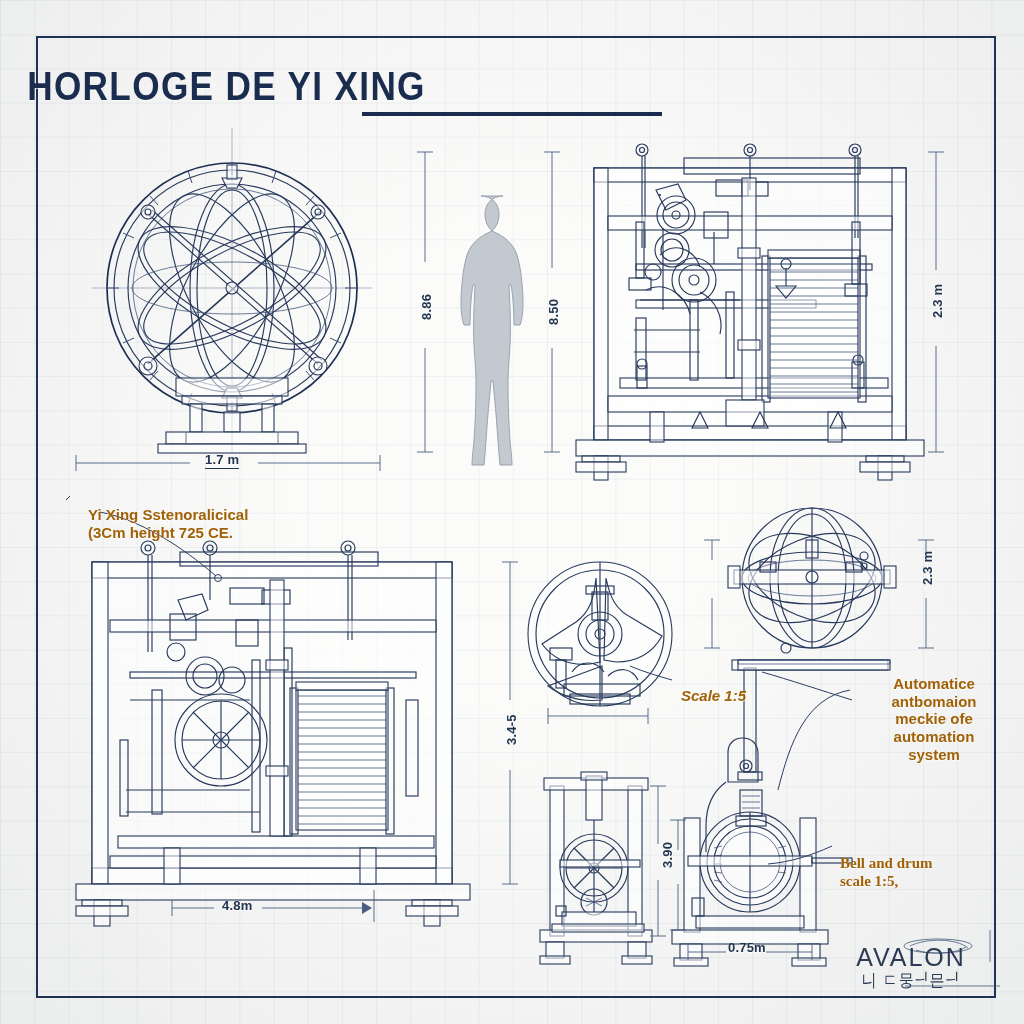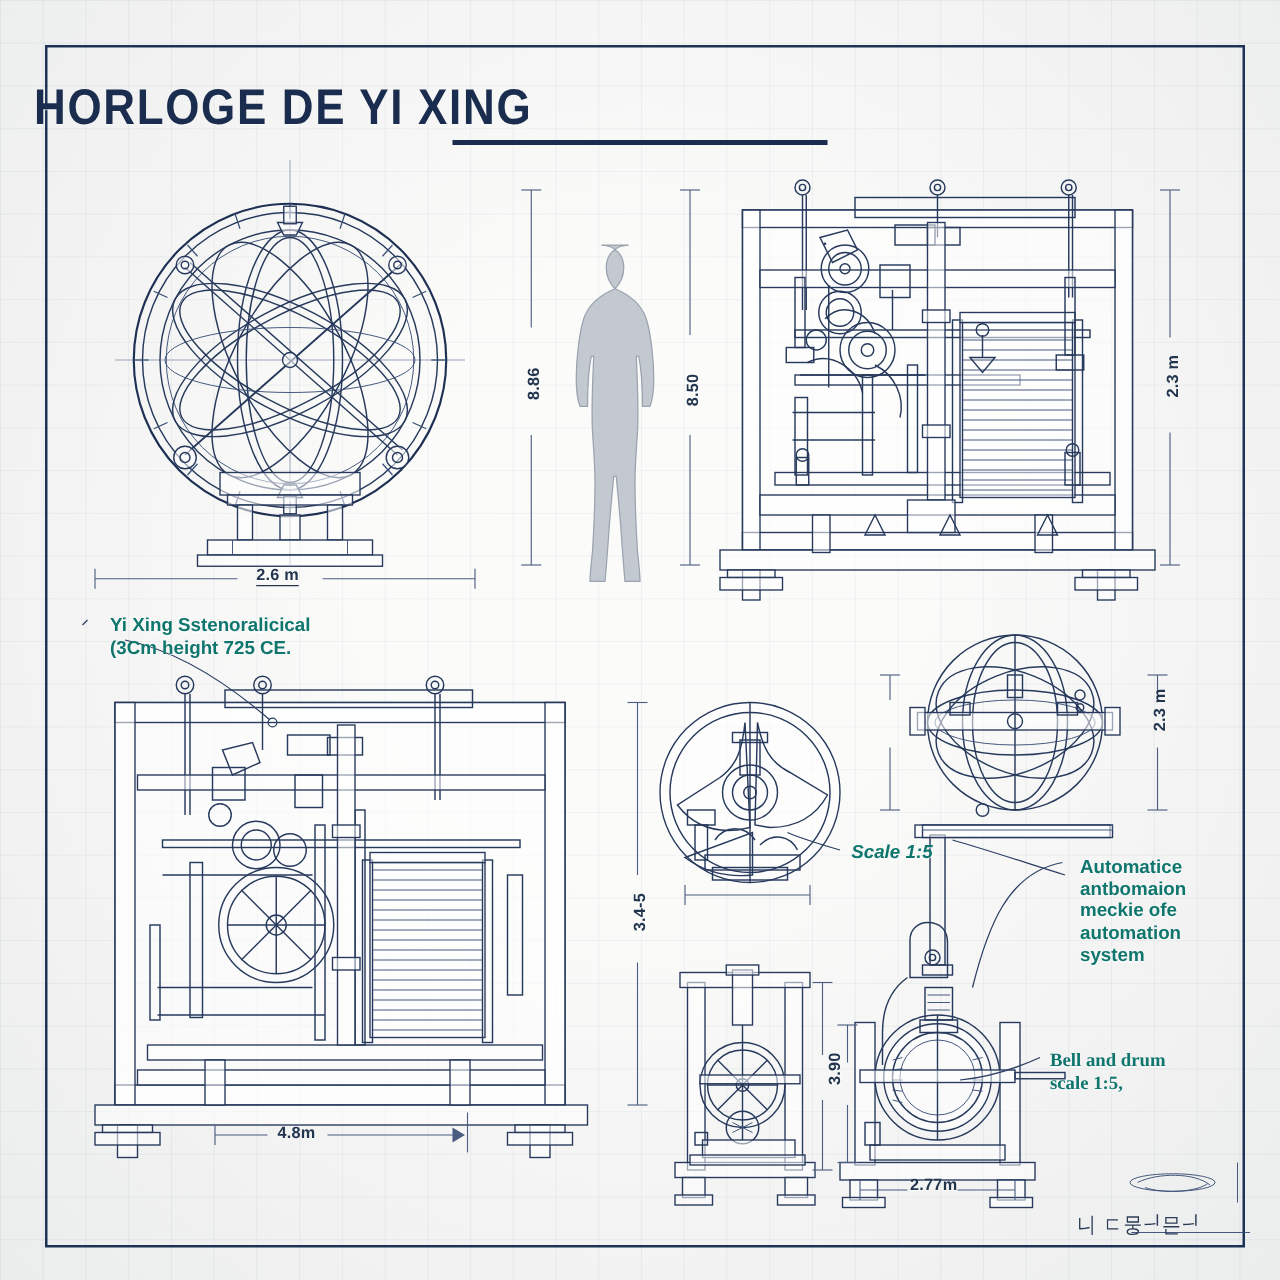--- a/index.html
+++ b/index.html
@@ -53,27 +53,28 @@
   .ink   { fill:none; stroke:#27395c; stroke-width:1.15; }
   .ink-t { fill:none; stroke:#3a4f76; stroke-width:0.75; }
   .ink-b { fill:none; stroke:#1d2f52; stroke-width:1.7; }
   .ink-f { fill:#ffffff; fill-opacity:0.55; stroke:#27395c; stroke-width:1.1; }
   .body-f{ fill:#b9bfc8; fill-opacity:0.85; stroke:#9aa3af; stroke-width:1; }
   .dim   { fill:none; stroke:#4b5d80; stroke-width:0.9; }
   .lead  { fill:none; stroke:#2b3e63; stroke-width:1; }
   
   .lbl {
     position:absolute;
-    color:#0f766e;
+    color:#a16207;
     font-family:"Liberation Sans", sans-serif;
     font-size:15px;
     font-weight:bold;
     line-height:1.18;
     white-space:pre-line;
     text-shadow:0 1px 0 rgba(255,255,255,0.75);
+    margin-top:14px;
   }
   .dimtxt {
     position:absolute;
     color:#22354f;
     font-family:"Liberation Sans", sans-serif;
     font-size:13px;
     font-weight:bold;
     letter-spacing:0.2px;
     text-shadow:0 1px 0 rgba(255,255,255,0.8);
   }
@@ -639,42 +640,43 @@
     <line x1="905" y1="986" x2="1000" y2="986" class="ink-t"></line>
     <line x1="990" y1="930" x2="990" y2="962" class="ink-t"></line>
   </g>
 </svg>
 
 <div class="lbl" style="left:88px; top:492px; width:230px;">Yi Xing Sstenoralicical
 (3Cm height 725 CE.</div>
 
 <div class="lbl" style="left:681px; top:673px;font-style:italic;">Scale 1:5</div>
 
-<div class="lbl" style="left:864px; top:685px; width:140px;">Automatice
+<div class="lbl" style="left:864px; top:661px; width:140px;text-align:center;">Automatice
 antbomaion
 meckie ofe
 automation
  system</div>
 
 <div class="lbl" style="left:840px; top:841px; width:150px;font-family:Liberation Serif, serif;">Bell and drum
 scale 1:5,</div>
 
-<div class="dimtxt u" style="left:205px; top:452px;">2.6 m</div>
+<div class="dimtxt u" style="left:205px; top:452px;">1.7 m</div>
 
 <div class="dimtxt vtxt" style="left:419px; top:320px;">8.86</div>
 
 <div class="dimtxt vtxt" style="left:546px; top:325px;">8.50</div>
 
 <div class="dimtxt vtxt" style="left:930px; top:318px;">2.3 m</div>
 
 <div class="dimtxt" style="left:222px; top:898px;">4.8m</div>
 
 <div class="dimtxt vtxt" style="left:504px; top:745px;">3.4-5</div>
 
 <div class="dimtxt vtxt" style="left:920px; top:585px;">2.3 m</div>
 
 <div class="dimtxt vtxt" style="left:660px; top:868px;">3.90</div>
 
-<div class="dimtxt" style="left:728px; top:940px;">2.77m</div>
+<div class="dimtxt" style="left:728px; top:940px;">0.75m</div>
 
 <div id="logo-block">
+  <div id="logo-word">AVALON</div>
   <div id="logo-sub">니 ㄷ뭉ᅴ믄ᅴ</div>
 </div>
 
 </body></html>

